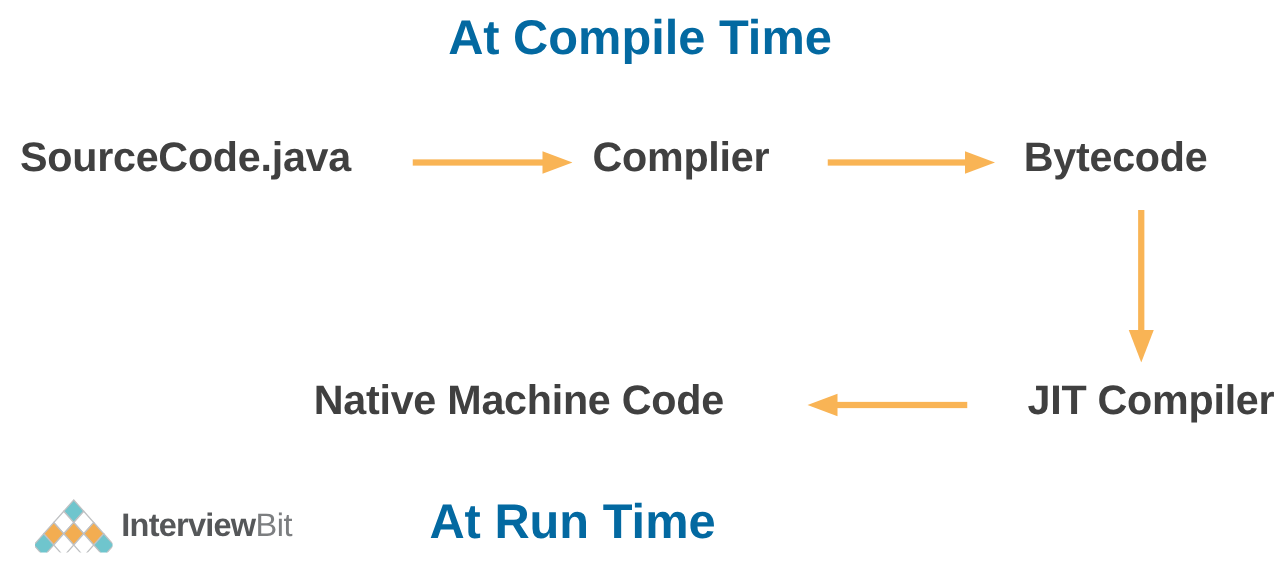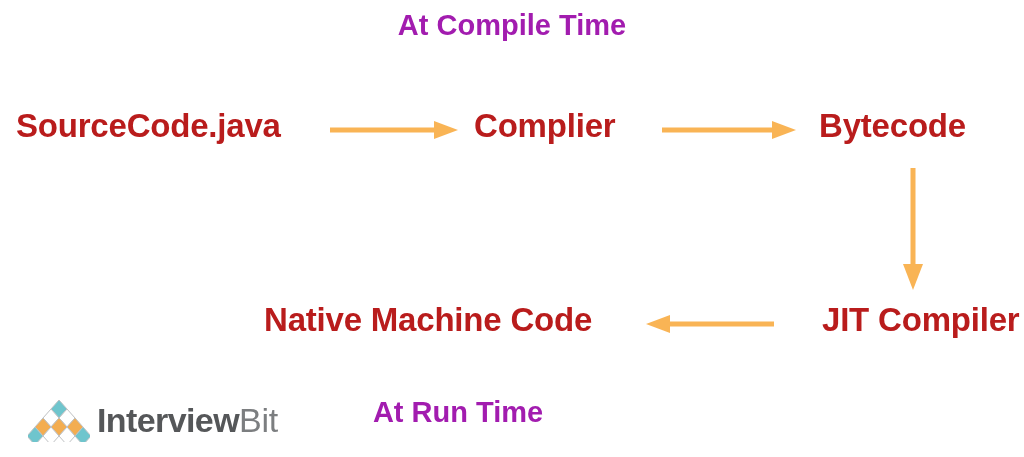--- a/index.html
+++ b/index.html
@@ -15,33 +15,33 @@
   }
   #canvas {
     position: relative;
     width: 1024px;
     height: 457px;
     background: #ffffff;
   }
 
   .label-node {
     position: absolute;
-    color: #b91c1c;
+    color: #404040;
     font-weight: bold;
     font-size: 33px;
     line-height: 1;
     white-space: nowrap;
     letter-spacing: -0.2px;
   }
 
   .phase-title {
     position: absolute;
-    color: #a21caf;
+    color: #0369a1;
     font-weight: bold;
-    font-size: 29px;
+    font-size: 39px;
     line-height: 1;
     white-space: nowrap;
     text-align: center;
   }
 
   .arrow {
     position: absolute;
   }
 
   
@@ -50,21 +50,21 @@
     left: 28px;
     top: 398px;
     display: flex;
     align-items: center;
     gap: 7px;
   }
   #logo-mark {
     display: block;
   }
   .logo-text {
-    font-size: 34px;
+    font-size: 26px;
     line-height: 1;
     white-space: nowrap;
   }
   .logo-text .lt-a {
     color: #555759;
     font-weight: bold;
     letter-spacing: -0.6px;
   }
   .logo-text .lt-b {
     color: #7c7e80;
@@ -93,21 +93,21 @@
   <svg class="arrow" style="left:662px; top:116px;" width="134" height="28" viewBox="0 0 134 28">
     <rect x="0" y="11.5" width="116" height="5" fill="#f9b455"></rect>
     <polygon points="110,5 134,14 110,23" fill="#f9b455"></polygon>
   </svg>
 
   <svg class="arrow" style="left:898px; top:168px;" width="30" height="122" viewBox="0 0 30 122">
     <rect x="12.5" y="0" width="5" height="100" fill="#f9b455"></rect>
     <polygon points="5,96 25,96 15,122" fill="#f9b455"></polygon>
   </svg>
 
-  <div class="label-node" style="left:264px; top:303px;">Native Machine Code</div>
+  <div class="label-node" style="left:251px; top:303px;">Native Machine Code</div>
 
   <div class="label-node" style="left:792px; top:303px;margin-left:30px;">JIT Compiler</div>
 
   <svg class="arrow" style="left:640px; top:310px;" width="134" height="28" viewBox="0 0 134 28">
     <rect x="24" y="11.5" width="110" height="5" fill="#f9b455"></rect>
     <polygon points="30,5 30,23 6,14" fill="#f9b455"></polygon>
   </svg>
 
   <div class="phase-title" style="left:0; top:398px; width:916px;">At Run Time</div>
 

